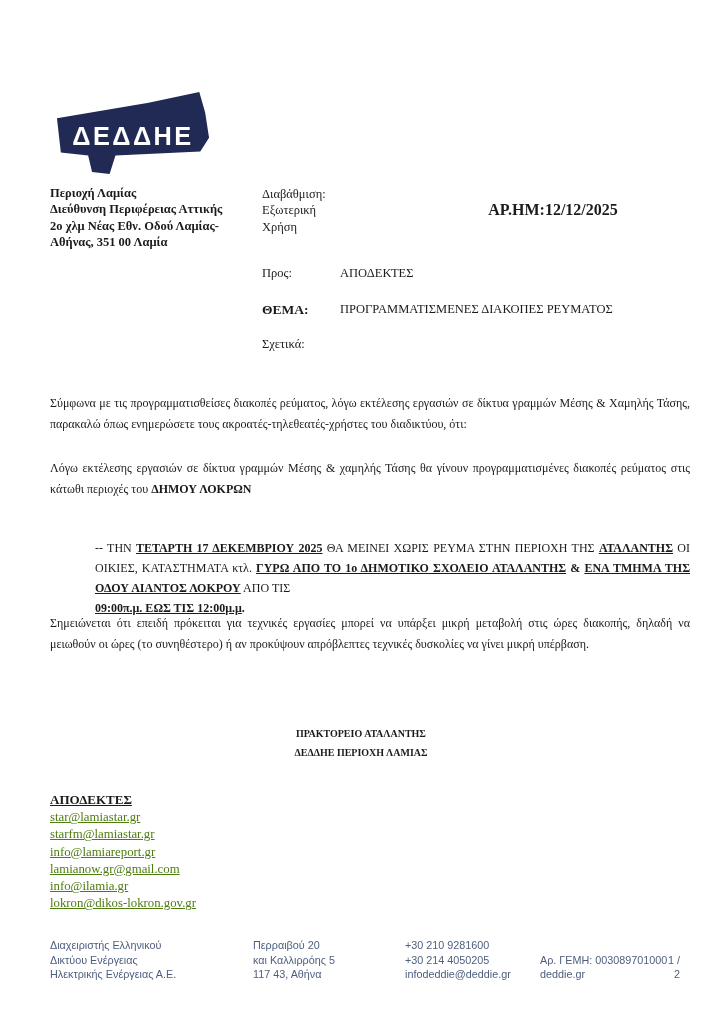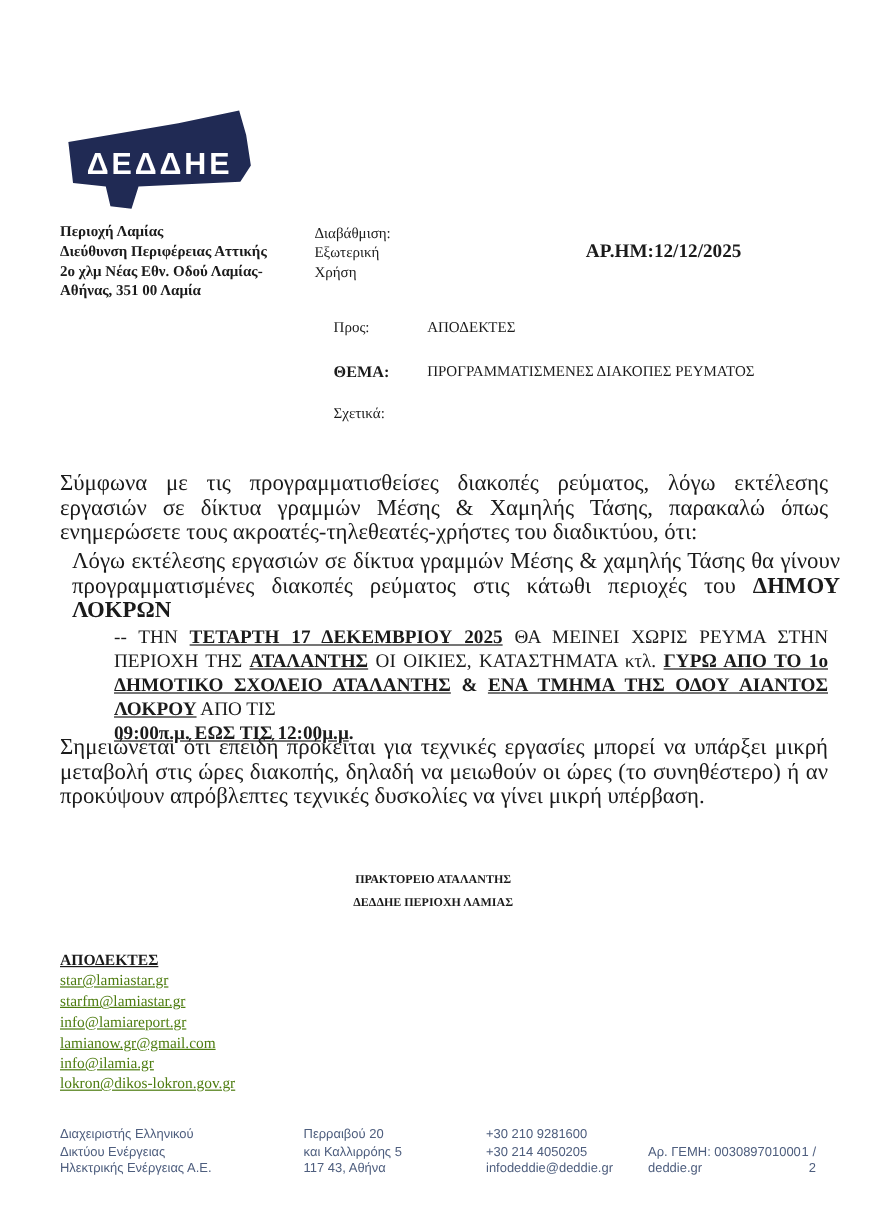--- a/index.html
+++ b/index.html
@@ -14,32 +14,32 @@
   .abs { position: absolute; }
 
   
   .logo-wrap { left: 55px; top: 87px; width: 156px; height: 90px; }
 
   
   .sender { left: 50px; top: 185px; width: 218px; font-weight: bold; font-size: 12.5px; line-height: 16.4px; }
   .class-block { left: 262px; top: 186px; font-size: 12.5px; line-height: 16.4px; }
   .protocol { left: 428px; top: 201px; width: 250px; font-weight: bold; font-size: 16px; text-align: center; }
 
-  .meta-row { left: 278px; font-size: 12.5px; }
+  .meta-row { left: 262px; font-size: 12.5px; }
   .meta-row .lbl { display: inline-block; width: 78px; vertical-align: top; }
   .to-row { top: 266px; }
   .subject-row { top: 302px; }
   .subject-row .lbl { font-weight: bold; font-size: 13.5px; }
   .related-row { top: 337px; }
 
   
-  .para { left: 50px; width: 640px; font-size: 19px; line-height: 20.6px; text-align: justify; }
+  .para { left: 50px; width: 640px; font-size: 12px; line-height: 20.6px; text-align: justify; }
   .p1 { top: 393px; }
-  .p2 { top: 458px; margin-left: 10px; }
-  .outage { left: 95px; top: 522px; width: 595px; font-size: 16px; line-height: 20px; text-align: justify; }
+  .p2 { top: 458px; }
+  .outage { left: 95px; top: 538px; width: 595px; font-size: 12px; line-height: 20px; text-align: justify; }
   .p4 { top: 613px; }
   .b { font-weight: bold; }
   .bu { font-weight: bold; text-decoration: underline; }
 
   .signature { left: 50px; top: 724px; width: 622px; text-align: center; font-weight: bold; font-size: 10px; line-height: 19px; }
 
   
   .recipients { left: 50px; top: 791px; font-size: 12.8px; line-height: 17.2px; }
   .recipients-title { font-weight: bold; text-decoration: underline; font-size: 13px; margin-bottom: 1px; }
   .recipients a { color: #4d7c0f; text-decoration: underline; }

